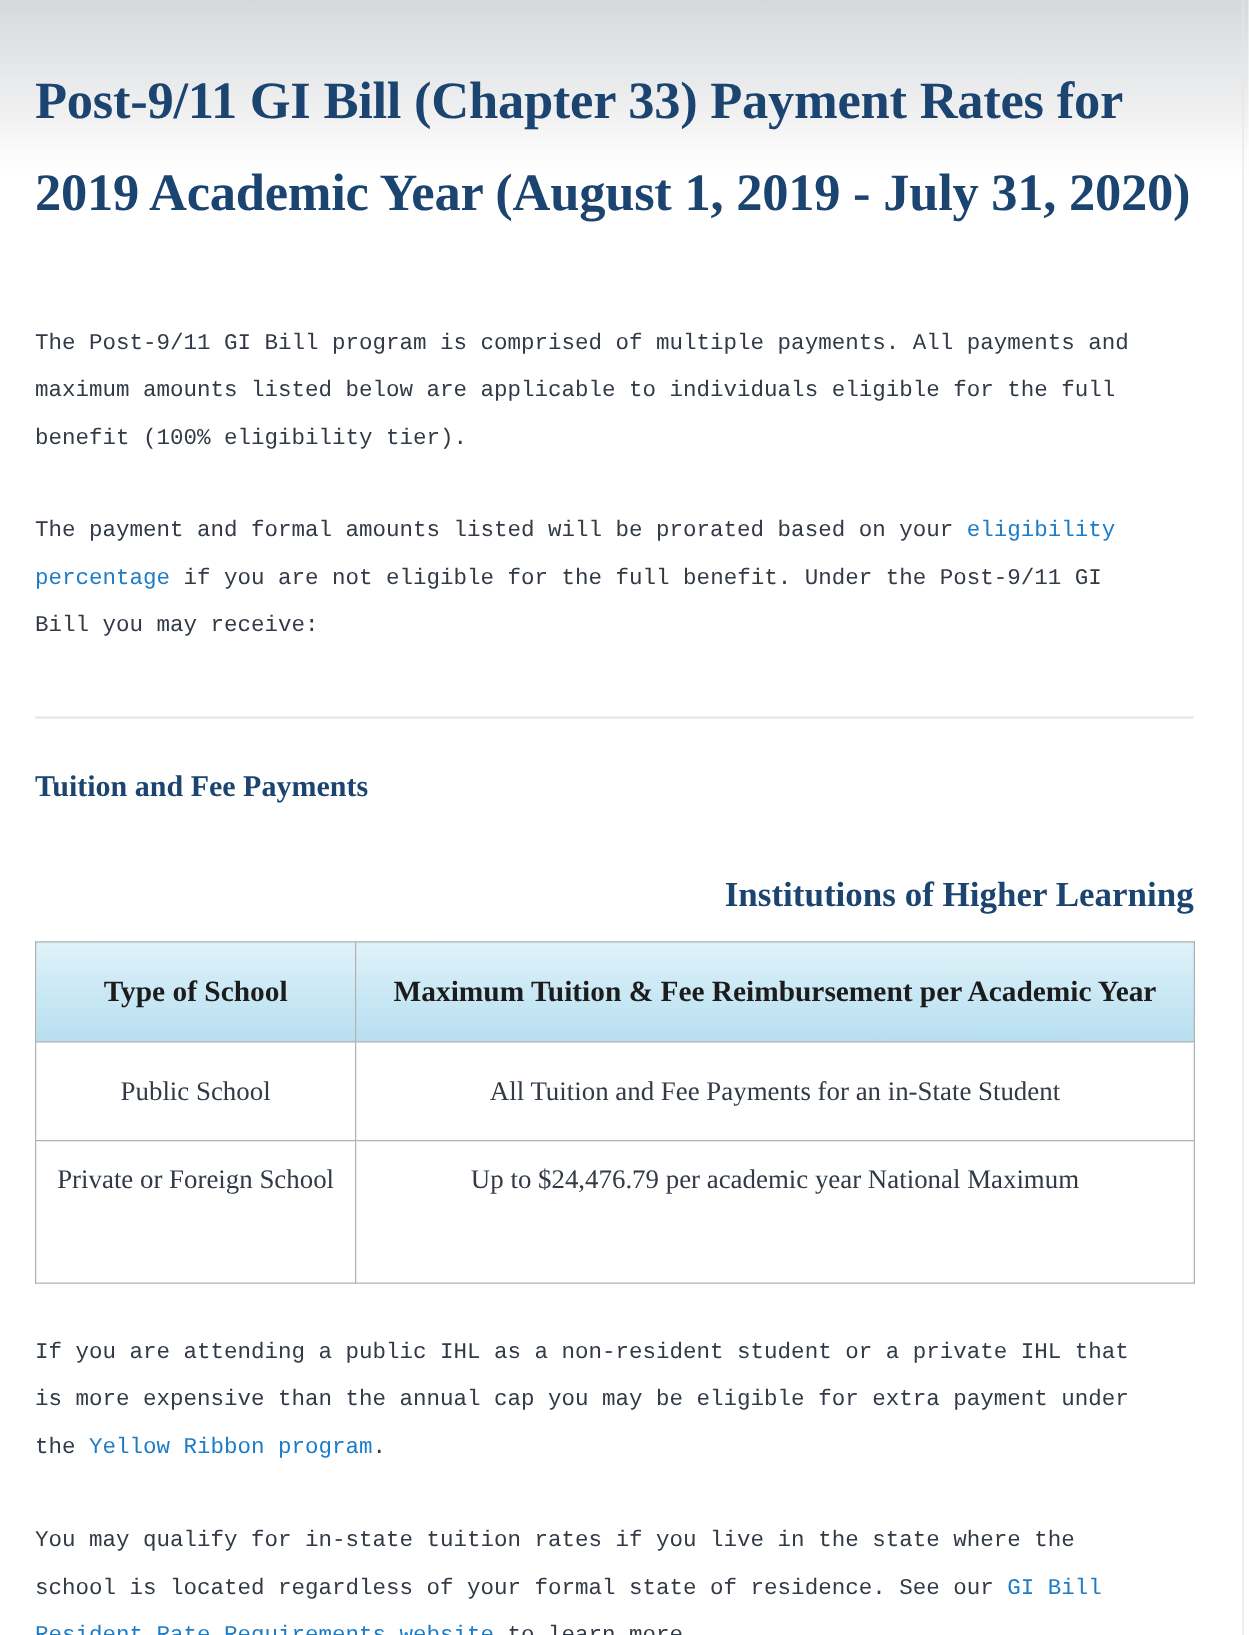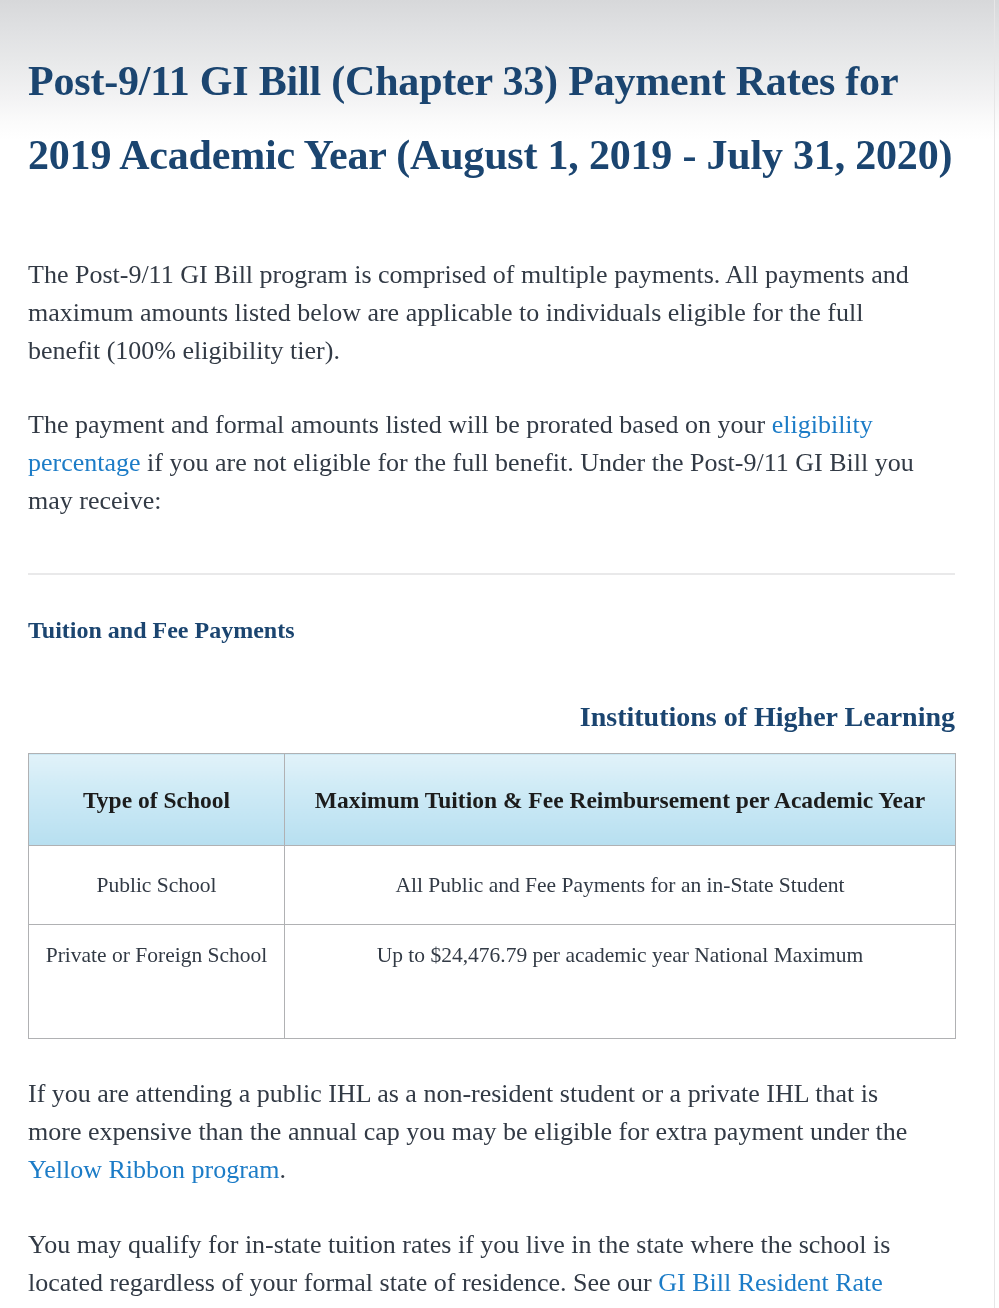--- a/index.html
+++ b/index.html
@@ -52,22 +52,22 @@
     font-family: Liberation Serif, serif;
     font-weight: 700;
     font-size: 42px;
     line-height: 74px;
     letter-spacing: -0.2px;
     color: #1b4570;
     max-width: 925px;
   }
 
   p.body-text {
-    font-family: Liberation Serif, serif;
-    font-size: 26px;
+    font-family: Liberation Mono, monospace;
+    font-size: 18px;
     line-height: 38px;
     color: #323a45;
     margin: 0;
     max-width: 890px;
   }
 
   p.para-1 { padding-top: 64px; }
   p.para-2 { padding-top: 36px; }
 
   a.inline-link {
@@ -117,21 +117,21 @@
   table.rates-table th {
     background: linear-gradient(to bottom, #e1f2f9 0%, #d0ebf6 35%, #b7dff0 100%);
     border: 1px solid #b0b1b3;
     font-family: "Liberation Serif", serif;
     font-weight: 700;
     font-size: 23.5px;
     line-height: 32px;
     color: #1c1c1c;
     text-align: center;
     padding: 16px 14px;
-    height: 92px;
+    height: 80px;
     box-sizing: border-box;
     vertical-align: middle;
   }
 
   table.rates-table td {
     border: 1px solid #b0b1b3;
     font-family: Liberation Serif, serif;
     font-size: 21.5px;
     line-height: 32px;
     color: #323a45;
@@ -174,21 +174,21 @@
       </colgroup>
       <thead>
         <tr>
           <th>Type of School</th>
           <th>Maximum Tuition &amp; Fee Reimbursement per Academic Year</th>
         </tr>
       </thead>
       <tbody>
         <tr class="row-1">
           <td>Public School</td>
-          <td>All Public and Fee Payments for an in-State Student</td>
+          <td>All Tuition and Fee Payments for an in-State Student</td>
         </tr>
         <tr class="row-2">
           <td>Private or Foreign School</td>
           <td>Up to $24,476.79 per academic year National Maximum</td>
         </tr>
       </tbody>
     </table>
 
     <p class="body-text para-3"><span>If you are attending a public IHL as a non-resident student or a private IHL that is more expensive than the annual cap you may be eligible for extra payment under the </span><a class="inline-link" href="#">Yellow Ribbon program</a><span>.</span></p>
 

